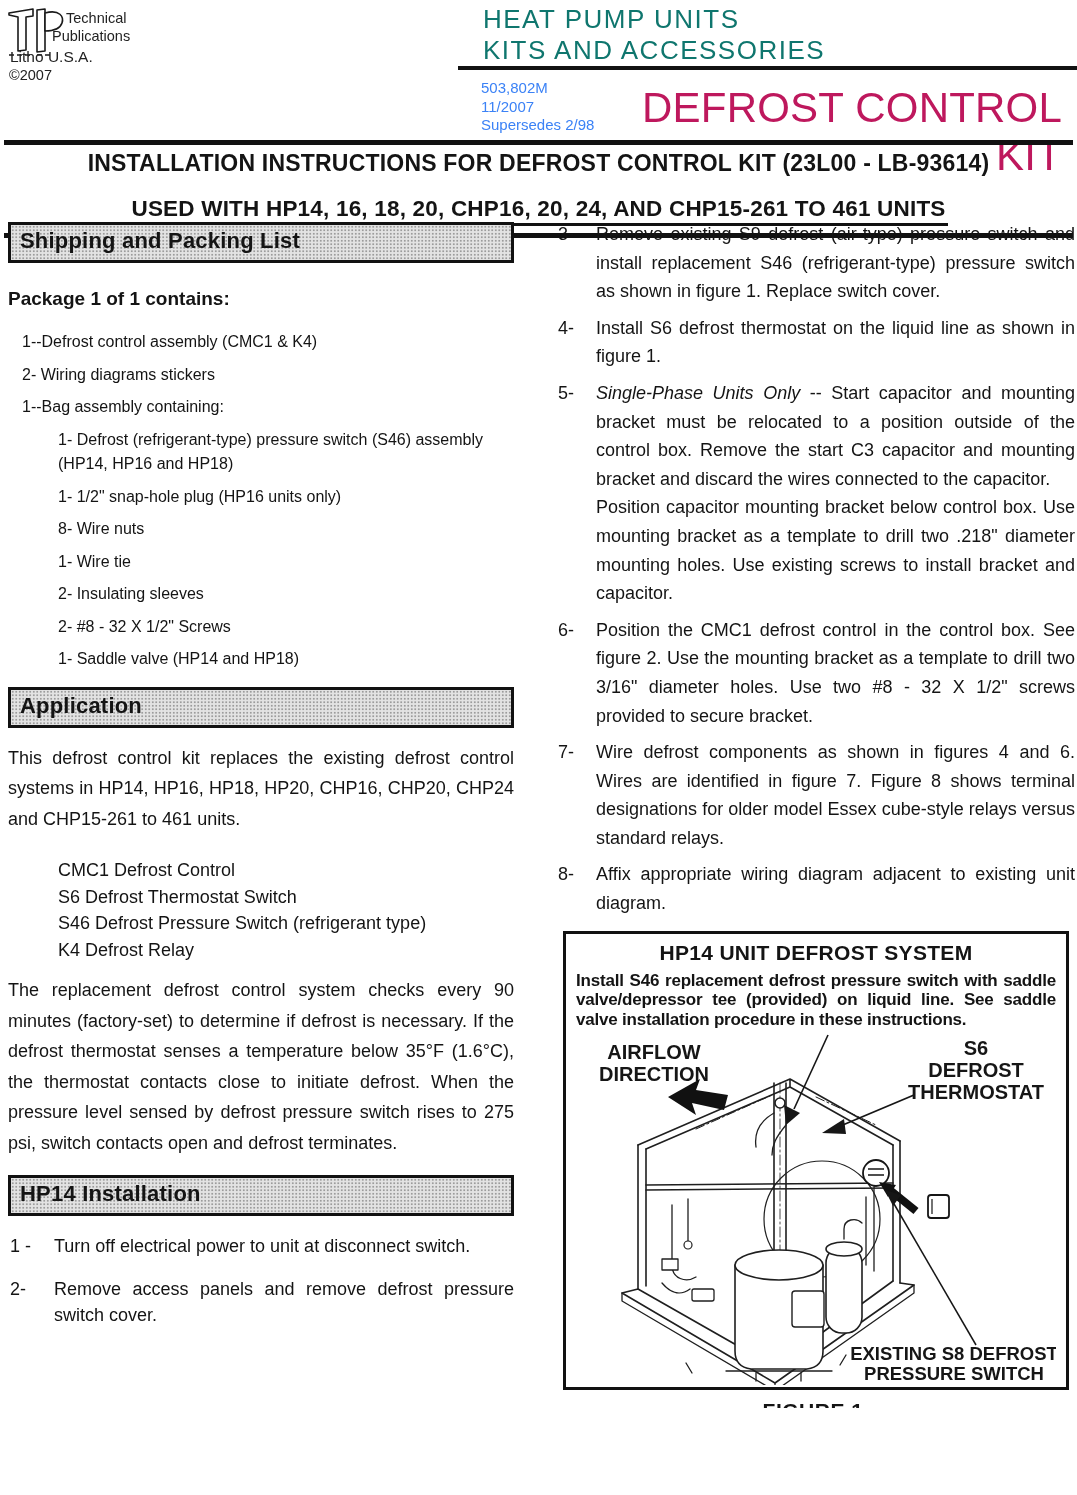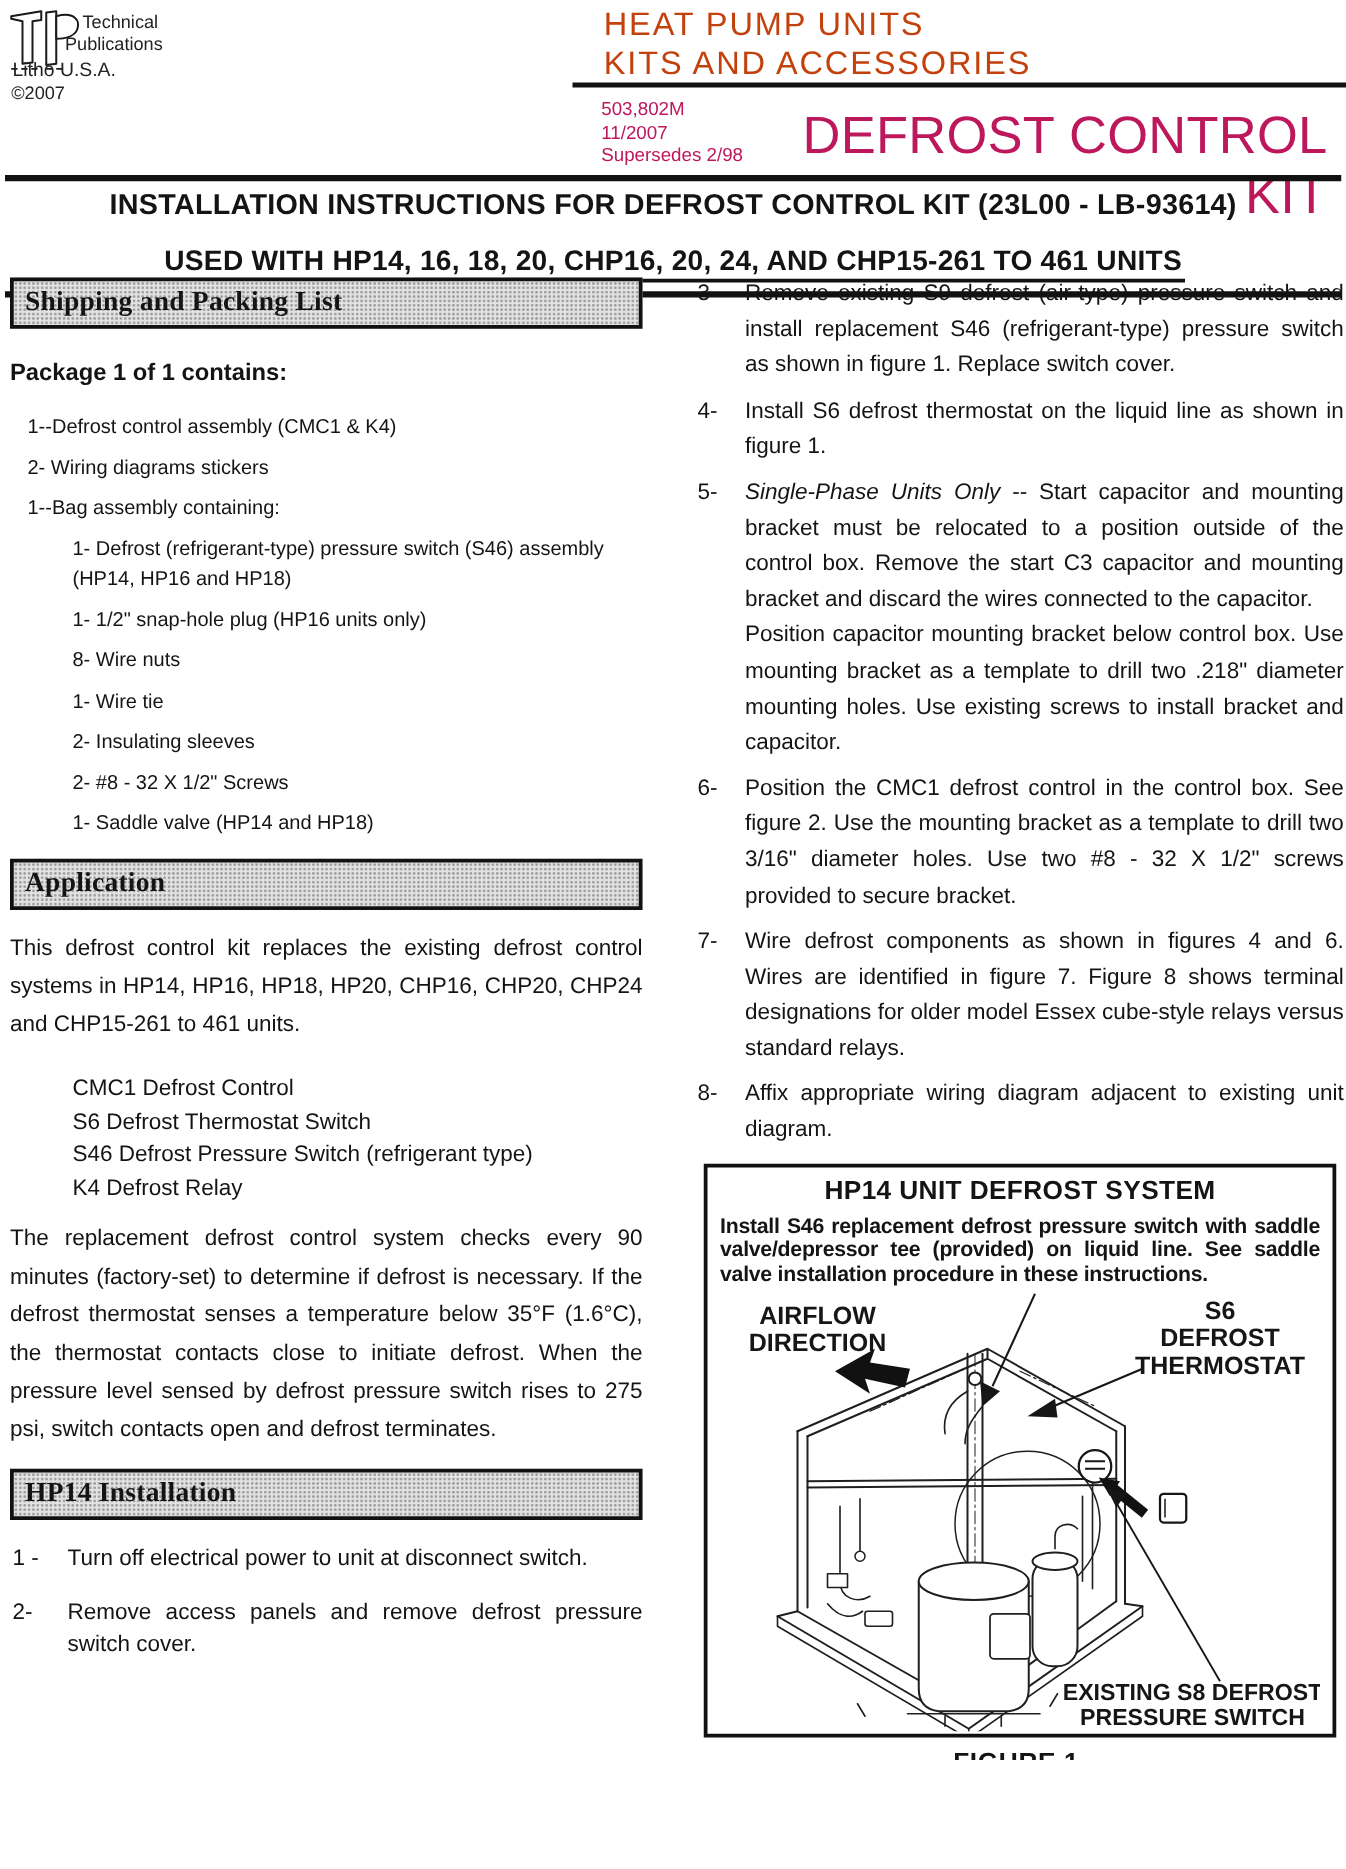--- a/index.html
+++ b/index.html
@@ -10,23 +10,23 @@
   .abs{position:absolute;}
 
   
   .logo-wrap{left:6px; top:6px; width:210px; height:100px;}
   .logo-text{position:absolute; font-size:14.5px; color:#222;}
   .lt1{left:60px; top:4px;}
   .lt2{left:46px; top:22px;}
   .lt3{left:4px;  top:42px; font-size:15.5px;}
   .lt4{left:3px;  top:61px; font-size:14.5px;}
 
-  .product-block{left:483px; top:4px; font-size:26px; letter-spacing:1.5px; line-height:31px; color:#c2410c;}
+  .product-block{left:483px; top:4px; font-size:26px; letter-spacing:1.5px; line-height:31px; color:#0f766e;}
   .mast-rule{left:458px; top:66px; width:619px; height:4px; background:#121212;}
-  .pubinfo{left:481px; top:79px; font-size:15px; line-height:18.5px; color:#be185d;}
+  .pubinfo{left:481px; top:79px; font-size:15px; line-height:18.5px; color:#3b82f6;}
   .doc-title{left:610px; top:84px; width:452px; text-align:right; font-size:42px; font-weight:normal; letter-spacing:0.2px; color:#be185d;}
 
   
   .title-block{
     left:4px; top:140px; width:1069px;
     border-top:5px solid #111; border-bottom:5px solid #111;
     text-align:center; padding:5px 0 7px 0;
   }
   .title-line1{font-size:23px; font-weight:bold; letter-spacing:0.2px; line-height:27px;}
   .title-line2{display:inline-block; font-size:22.5px; font-weight:bold; letter-spacing:0.2px; line-height:26px; border-bottom:3px solid #111; padding:0 2px 1px 2px; margin-top:1px;}
@@ -35,21 +35,20 @@
   .col-left {left:8px;  top:222px; width:506px;}
   .col-right{left:545px; top:220px; width:530px;}
 
   .sec-head{
     border:3px solid #111;
     background-color:#e3e3e3;
     background-image:radial-gradient(circle,#9c9c9c 0.9px, rgba(0,0,0,0) 1.15px);
     background-size:3.5px 3.5px;
     font-weight:bold; font-size:22px; letter-spacing:0.2px;
     padding:3px 9px 6px 9px;
-    font-family:Liberation Serif, serif;
   }
   .h-app{margin-top:15px;}
   .h-inst{margin-top:17px;}
 
   .pkg-line{margin-top:25px; font-size:19px; font-weight:bold;}
   .pkg-list{margin-top:20px;}
   .pitem{font-size:16px; line-height:24.5px; margin-top:8px; padding-left:14px;}
   .pitem.sub{padding-left:50px;}
 
   .para{font-size:18px; line-height:30.5px; text-align:justify; margin-top:15px;}

